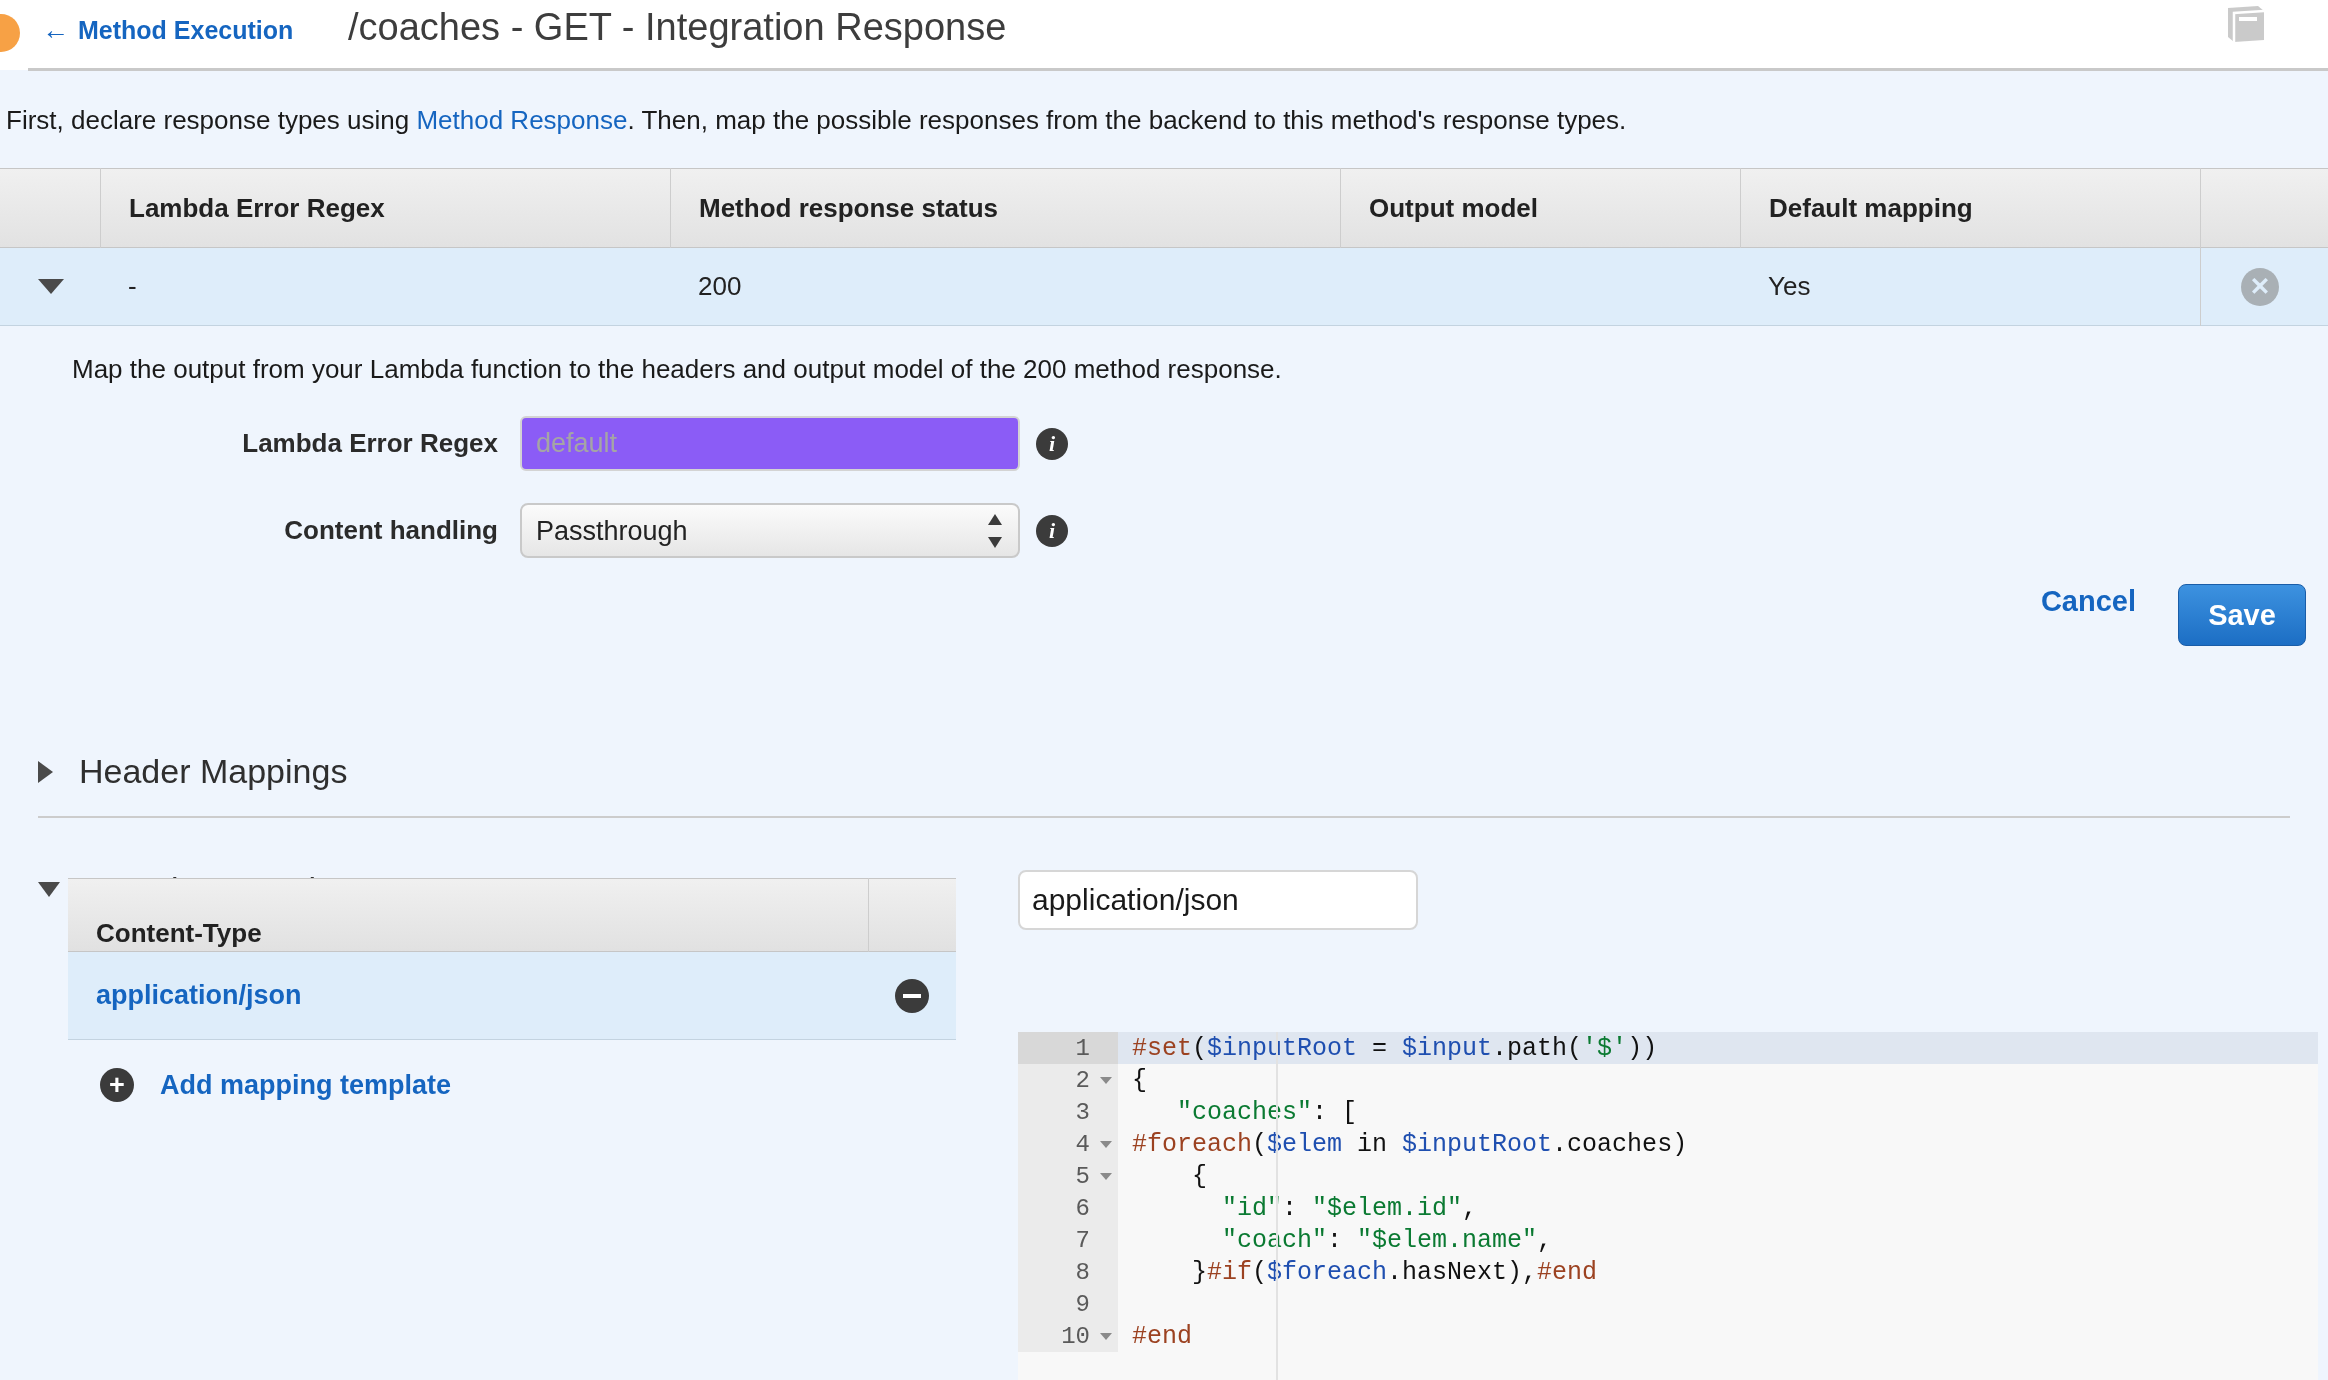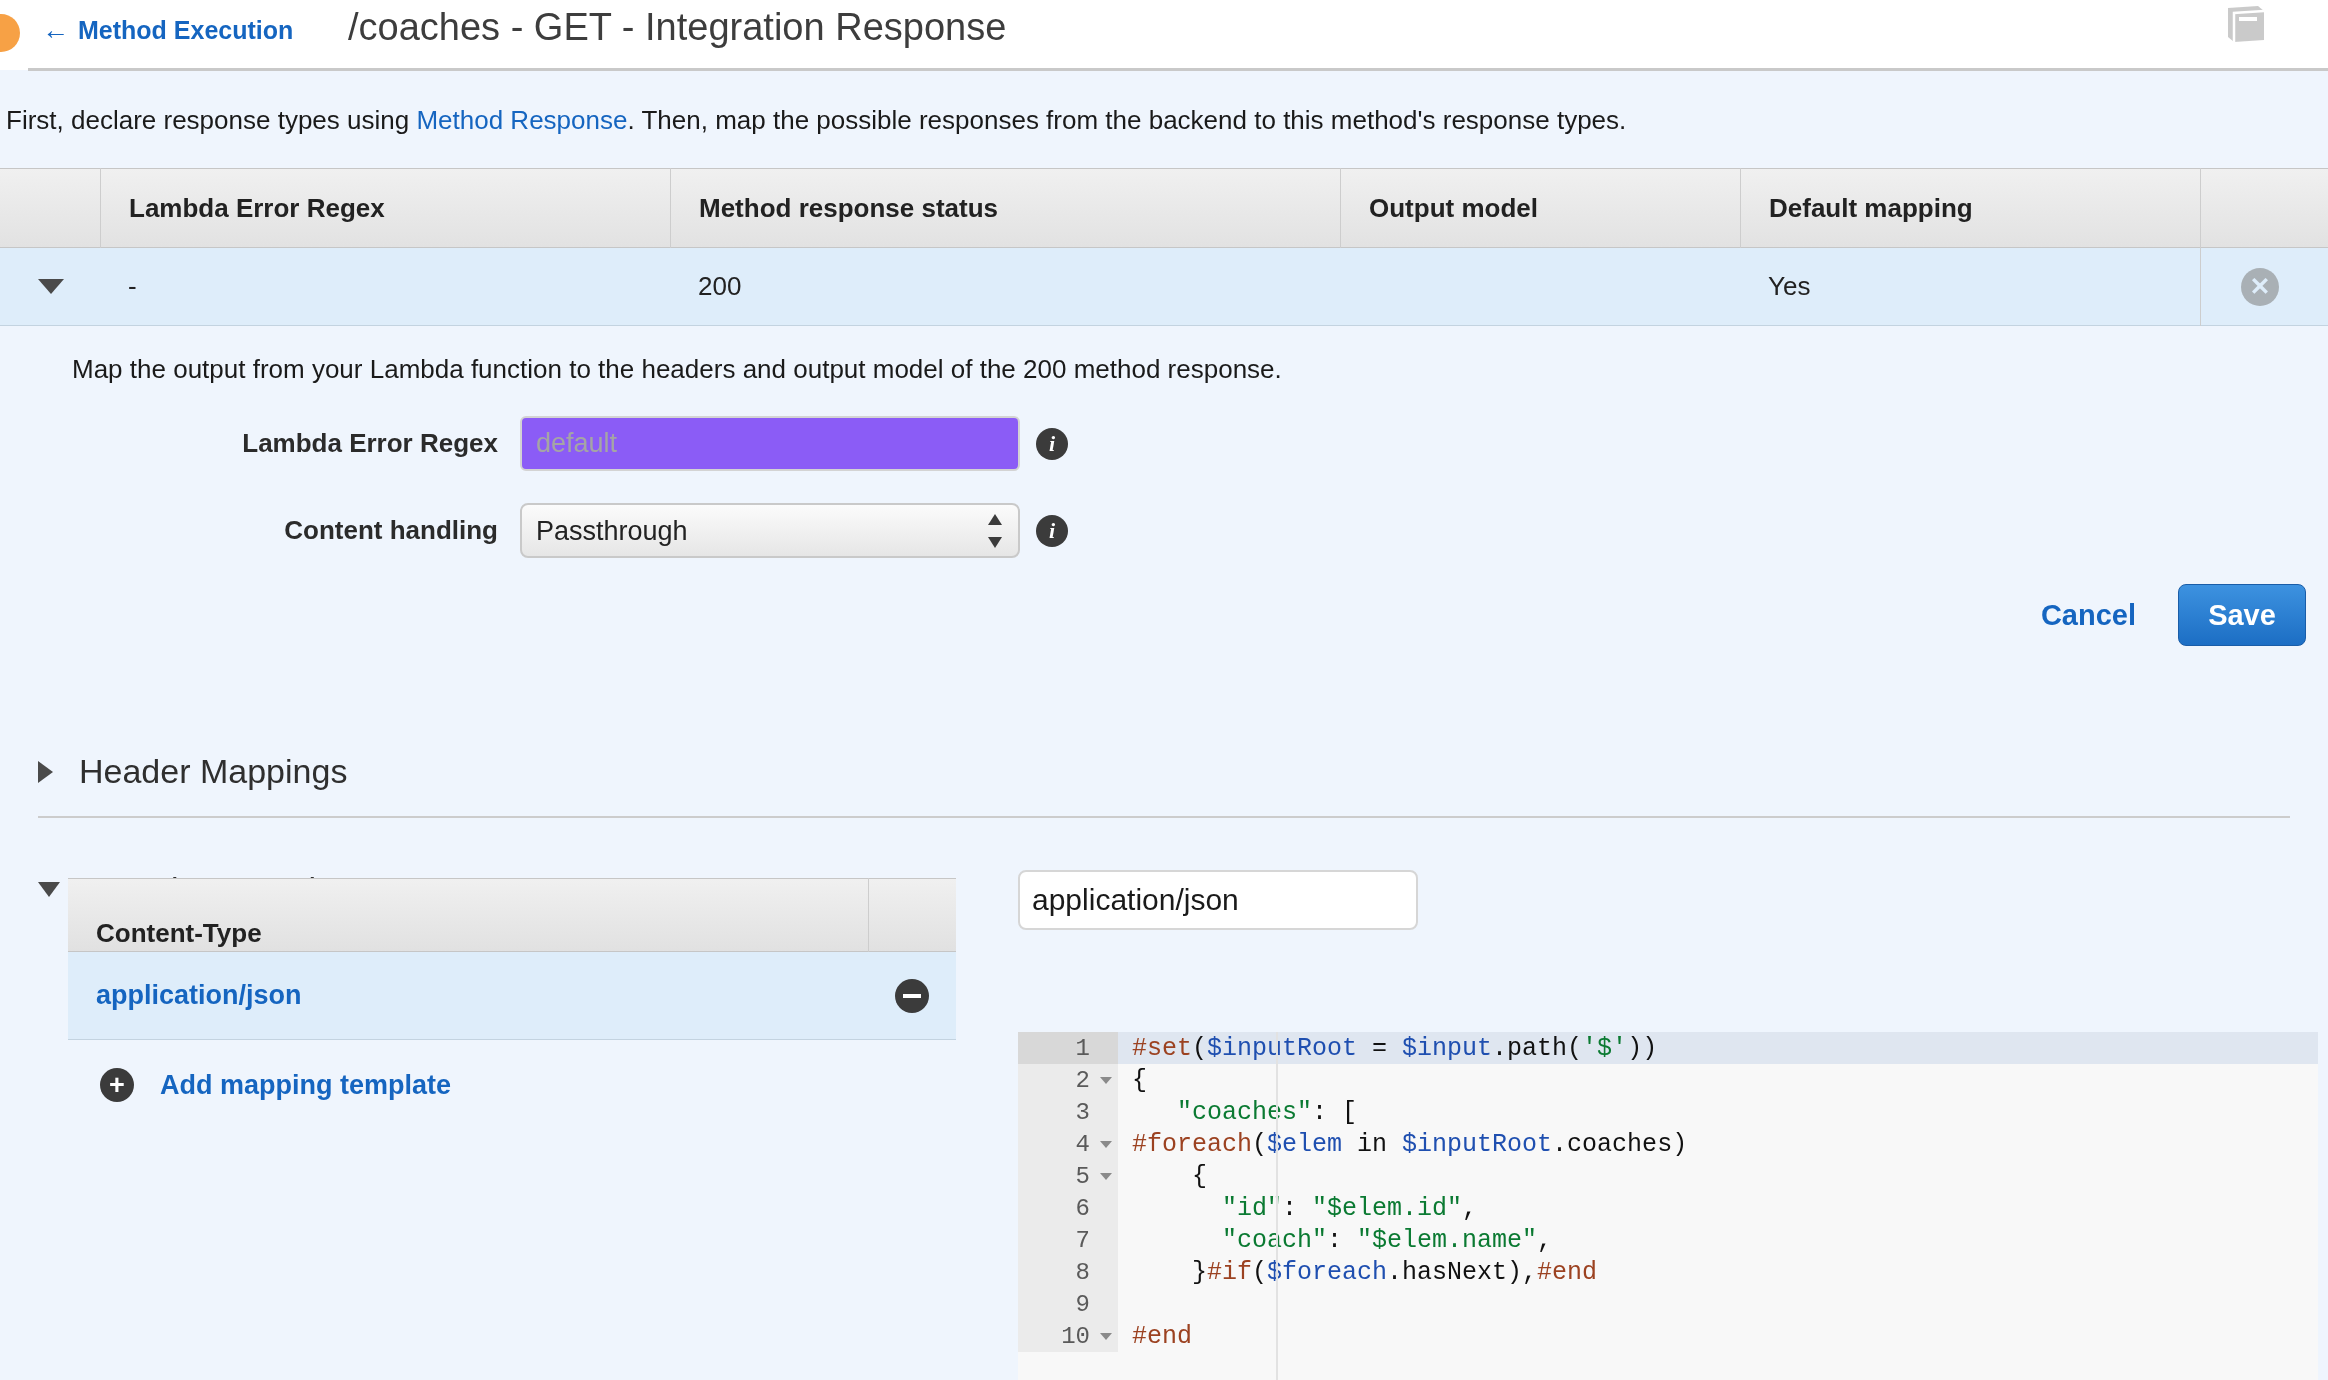--- a/index.html
+++ b/index.html
@@ -130,21 +130,21 @@
   .spin i.dn { border-top: 11px solid #3b3b3b; }
   .info-icon {
     width: 32px; height: 32px; border-radius: 50%; background: #3b3b3b;
     color: #fff; font-size: 22px; font-weight: bold; font-style: italic;
     display: flex; align-items: center; justify-content: center;
     margin-left: 16px; cursor: pointer; font-family: "Liberation Serif", serif;
   }
 
   .actions {
     position: absolute; right: 22px; top: 258px;
-    display: flex; align-items: center; gap: 36px;
+    display: flex; align-items: flex-start; gap: 36px;
   }
   .cancel-btn {
     font-size: 29px; color: #1565c0; font-weight: bold;
     background: none; border: none; cursor: pointer;
     font-family: "Liberation Sans", sans-serif;
   }
   .save-btn {
     width: 128px; height: 62px; border-radius: 8px;
     background: linear-gradient(to bottom, #3d92e0, #1c6ec4);
     border: 1px solid #1a5da8; color: #fff;

